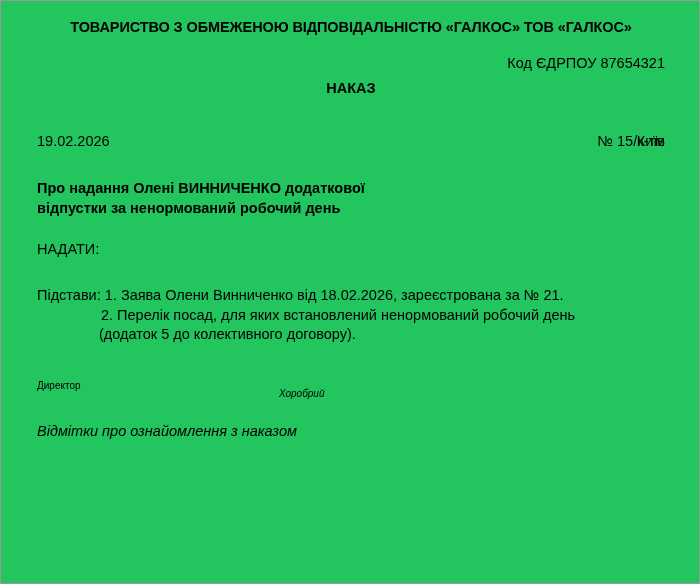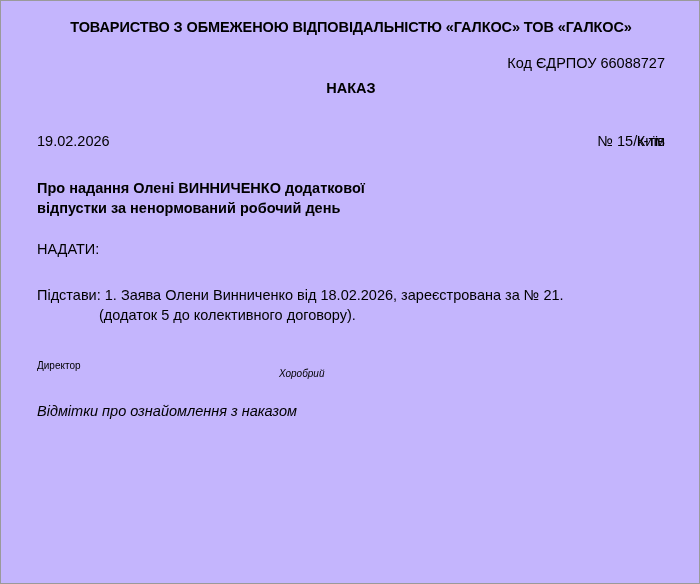--- a/index.html
+++ b/index.html
@@ -10,21 +10,21 @@
   }
   body {
     font-family: "Liberation Sans", sans-serif;
     color: #000000;
   }
   #page {
     position: relative;
     width: 700px;
     height: 584px;
     box-sizing: border-box;
-    background: #c4b5fd;
+    background: #22c55e;
     border: 1px solid #9a9a9a;
     overflow: hidden;
   }
   .inner {
     position: absolute;
     left: 36px;
     top: 0;
     width: 628px;
   }
 
@@ -129,37 +129,38 @@
   }
 </style>
 </head>
 <body>
 
 <div id="page">
   <div class="inner">
 
     <div class="org-title">ТОВАРИСТВО З ОБМЕЖЕНОЮ ВІДПОВІДАЛЬНІСТЮ «ГАЛКОС» ТОВ «ГАЛКОС»</div>
 
-    <div class="code-line">Код ЄДРПОУ 66088727</div>
+    <div class="code-line">Код ЄДРПОУ 87654321</div>
 
     <div class="doc-kind">НАКАЗ</div>
 
     <div class="meta-row">
       <span class="meta-date">19.02.2026</span>
       <span class="meta-place">Київ</span>
       <span class="meta-number">№ 15/к-тм</span>
     </div>
 
     <div class="subject">Про надання Олені ВИННИЧЕНКО додаткової відпустки за ненормований робочий день</div>
 
     <div class="command">НАДАТИ:</div>
 
 
     <div class="grounds">
       <div class="grounds-line">Підстави: 1. Заява Олени Винниченко від 18.02.2026, зареєстрована за № 21.</div>
+      <div class="grounds-line grounds-indent">2. Перелік посад, для яких встановлений ненормований робочий день</div>
       <div class="grounds-line grounds-indent2">(додаток 5 до колективного договору).</div>
     </div>
 
     <div class="sign-row">
       <span class="sign-post">Директор</span>
       <span class="sign-mark">Хоробрий</span>
     </div>
 
     <div class="ack-note">Відмітки про ознайомлення з наказом</div>
 

